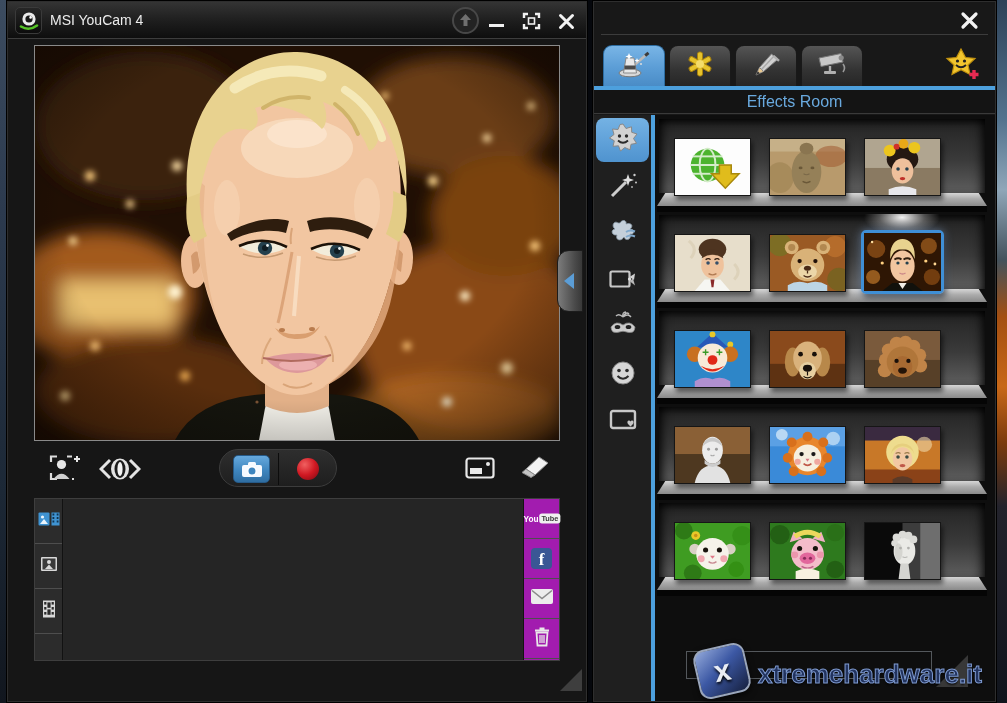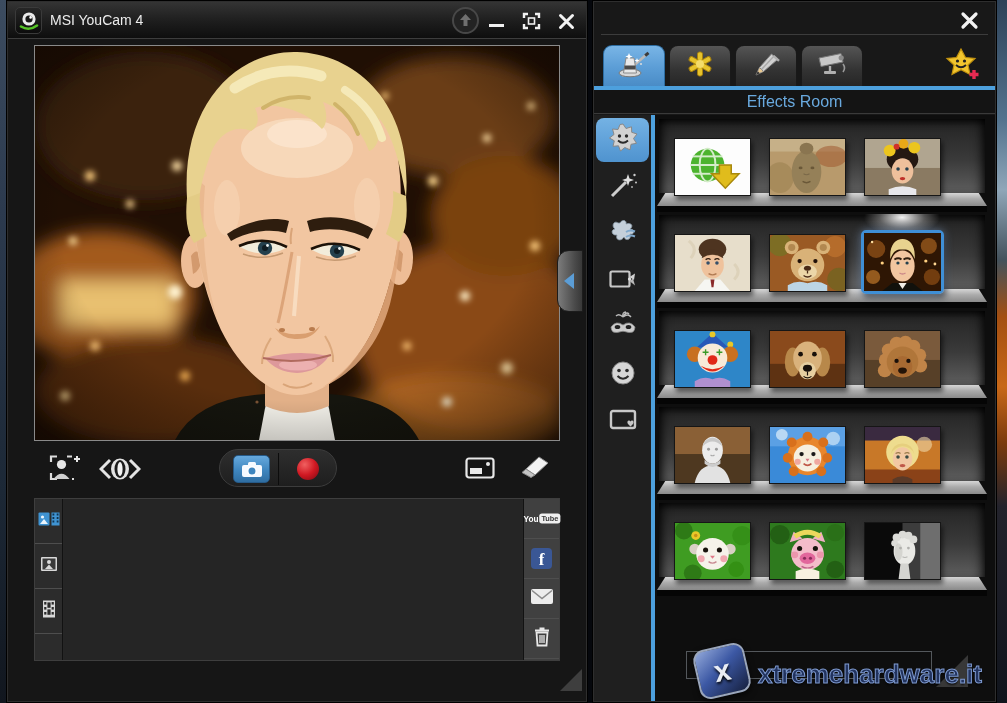--- a/index.html
+++ b/index.html
@@ -58,21 +58,21 @@
     background:radial-gradient(circle at 35% 30%, #f06060 0%, #d01822 50%, #7a0812 100%); cursor:pointer; }
   .ctrl-display { left:457px; top:455px; width:32px; height:24px; }
   .ctrl-eraser  { left:510px; top:452px; width:34px; height:26px; }
 
   
   .gallery { position:absolute; left:27px; top:497px; width:526px; height:163px;
     background:#262626; border:1px solid #3e3e3e; }
   .g-filters { position:absolute; left:0; top:0; width:28px; height:100%; background:#2c2c2c; border-right:1px solid #121212; }
   .g-filter { height:45px; display:flex; align-items:center; justify-content:center; border-bottom:1px solid #4e4e4e; cursor:pointer; }
   .g-main { position:absolute; left:29px; top:0; right:37px; height:100%; background:#252525; }
-  .g-share { position:absolute; right:0; top:0; width:36px; height:100%; background:#404040; border-left:1px solid #121212; }
+  .g-share { position:absolute; right:0; top:0; width:36px; height:100%; background:#a21caf; border-left:1px solid #121212; }
   .g-share-btn { height:40px; display:flex; align-items:center; justify-content:center; border-bottom:1px solid #4e4e4e; cursor:pointer; }
   .yt { display:flex; align-items:center; gap:1px; transform:scale(.92); }
   .yt .you { color:#fff; font-size:9px; font-weight:bold; }
   .yt .tube { background:#f0f0f0; color:#3a3a3a; font-size:8px; font-weight:bold; border-radius:3px; padding:1px 2px; }
   .fb { width:21px; height:21px; border-radius:4px; background:#3a5795; color:#fff;
     font-family:"Liberation Serif",serif; font-weight:bold; font-size:17px; text-align:center; line-height:23px; }
   .grip { position:absolute; width:0; height:0; border-style:solid; cursor:nwse-resize; }
   .gripL { right:5px; bottom:11px; border-width:0 0 22px 22px; border-color:transparent transparent #3e3e3e transparent; }
 
   

